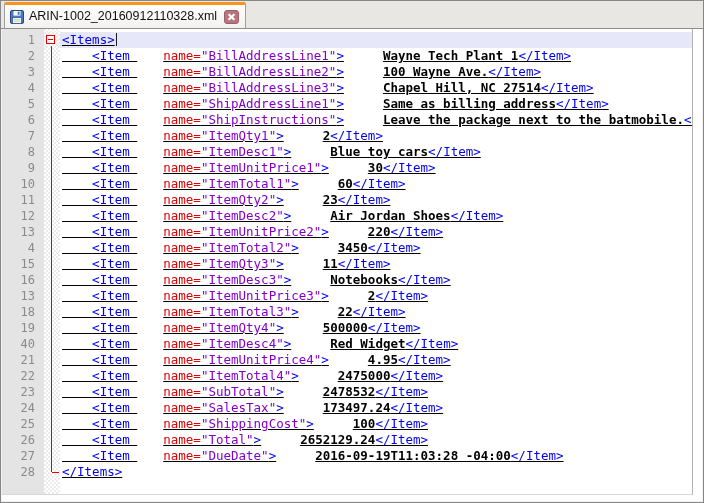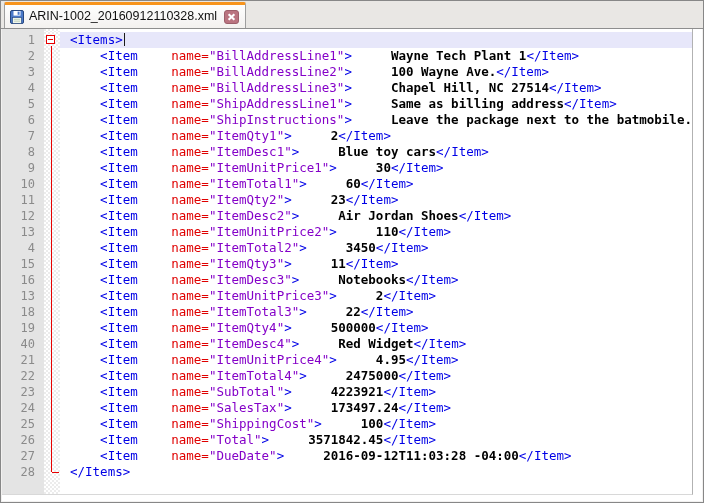--- a/index.html
+++ b/index.html
@@ -78,22 +78,23 @@
   .f-end::before{content:'';position:absolute;left:7px;top:0;height:8px;width:1px;background:var(--fold,#e80000);}
   .f-end::after{content:'';position:absolute;left:8px;top:8px;width:7px;height:1px;background:var(--fold,#e80000);}
   .fbox{
     position:absolute;left:2px;top:3px;width:9px;height:9px;
     background:#fff;border:1px solid var(--fold,#e80000);
   }
   .fminus{position:absolute;left:1px;right:1px;top:3px;height:1px;background:var(--fold,#e80000);}
   .code{
     flex:1 1 auto;
     white-space:pre;
-    padding-left:10px;
+    padding-left:2px;
     color:#000;
+    text-decoration:underline;
   }
   .current .code{background:var(--hl,#e7e7fa);}
   .tag{color:var(--tag,#0000e6);}
   .attr{color:var(--attr,#e00000);margin-left:26px;}
   .str{color:var(--str,#8400c8);}
   .txt{color:var(--txt,#000000);font-weight:700;margin-left:39px;}
   .caret{
     display:inline-block;width:1px;height:13px;background:#1a1a1a;
     vertical-align:-2px;margin-left:1px;
   }
@@ -179,21 +180,21 @@
           <div class="ln">11</div>
           <div class="fold f-mid"></div>
           <div class="code"><span>    </span><span class="tag">&lt;Item </span><span class="attr">name=</span><span class="str">"ItemQty2"</span><span class="tag">&gt;</span><span class="txt">23</span><span class="tag">&lt;/Item&gt;</span></div>
         </div><div class="row">
           <div class="ln">12</div>
           <div class="fold f-mid"></div>
           <div class="code"><span>    </span><span class="tag">&lt;Item </span><span class="attr">name=</span><span class="str">"ItemDesc2"</span><span class="tag">&gt;</span><span class="txt">Air Jordan Shoes</span><span class="tag">&lt;/Item&gt;</span></div>
         </div><div class="row">
           <div class="ln">13</div>
           <div class="fold f-mid"></div>
-          <div class="code"><span>    </span><span class="tag">&lt;Item </span><span class="attr">name=</span><span class="str">"ItemUnitPrice2"</span><span class="tag">&gt;</span><span class="txt">110</span><span class="tag">&lt;/Item&gt;</span></div>
+          <div class="code"><span>    </span><span class="tag">&lt;Item </span><span class="attr">name=</span><span class="str">"ItemUnitPrice2"</span><span class="tag">&gt;</span><span class="txt">220</span><span class="tag">&lt;/Item&gt;</span></div>
         </div><div class="row">
           <div class="ln">4</div>
           <div class="fold f-mid"></div>
           <div class="code"><span>    </span><span class="tag">&lt;Item </span><span class="attr">name=</span><span class="str">"ItemTotal2"</span><span class="tag">&gt;</span><span class="txt">3450</span><span class="tag">&lt;/Item&gt;</span></div>
         </div><div class="row">
           <div class="ln">15</div>
           <div class="fold f-mid"></div>
           <div class="code"><span>    </span><span class="tag">&lt;Item </span><span class="attr">name=</span><span class="str">"ItemQty3"</span><span class="tag">&gt;</span><span class="txt">11</span><span class="tag">&lt;/Item&gt;</span></div>
         </div><div class="row">
           <div class="ln">16</div>
@@ -219,37 +220,37 @@
           <div class="ln">21</div>
           <div class="fold f-mid"></div>
           <div class="code"><span>    </span><span class="tag">&lt;Item </span><span class="attr">name=</span><span class="str">"ItemUnitPrice4"</span><span class="tag">&gt;</span><span class="txt">4.95</span><span class="tag">&lt;/Item&gt;</span></div>
         </div><div class="row">
           <div class="ln">22</div>
           <div class="fold f-mid"></div>
           <div class="code"><span>    </span><span class="tag">&lt;Item </span><span class="attr">name=</span><span class="str">"ItemTotal4"</span><span class="tag">&gt;</span><span class="txt">2475000</span><span class="tag">&lt;/Item&gt;</span></div>
         </div><div class="row">
           <div class="ln">23</div>
           <div class="fold f-mid"></div>
-          <div class="code"><span>    </span><span class="tag">&lt;Item </span><span class="attr">name=</span><span class="str">"SubTotal"</span><span class="tag">&gt;</span><span class="txt">4223921</span><span class="tag">&lt;/Item&gt;</span></div>
+          <div class="code"><span>    </span><span class="tag">&lt;Item </span><span class="attr">name=</span><span class="str">"SubTotal"</span><span class="tag">&gt;</span><span class="txt">2478532</span><span class="tag">&lt;/Item&gt;</span></div>
         </div><div class="row">
           <div class="ln">24</div>
           <div class="fold f-mid"></div>
           <div class="code"><span>    </span><span class="tag">&lt;Item </span><span class="attr">name=</span><span class="str">"SalesTax"</span><span class="tag">&gt;</span><span class="txt">173497.24</span><span class="tag">&lt;/Item&gt;</span></div>
         </div><div class="row">
           <div class="ln">25</div>
           <div class="fold f-mid"></div>
           <div class="code"><span>    </span><span class="tag">&lt;Item </span><span class="attr">name=</span><span class="str">"ShippingCost"</span><span class="tag">&gt;</span><span class="txt">100</span><span class="tag">&lt;/Item&gt;</span></div>
         </div><div class="row">
           <div class="ln">26</div>
           <div class="fold f-mid"></div>
-          <div class="code"><span>    </span><span class="tag">&lt;Item </span><span class="attr">name=</span><span class="str">"Total"</span><span class="tag">&gt;</span><span class="txt">3571842.45</span><span class="tag">&lt;/Item&gt;</span></div>
+          <div class="code"><span>    </span><span class="tag">&lt;Item </span><span class="attr">name=</span><span class="str">"Total"</span><span class="tag">&gt;</span><span class="txt">2652129.24</span><span class="tag">&lt;/Item&gt;</span></div>
         </div><div class="row">
           <div class="ln">27</div>
           <div class="fold f-mid"></div>
-          <div class="code"><span>    </span><span class="tag">&lt;Item </span><span class="attr">name=</span><span class="str">"DueDate"</span><span class="tag">&gt;</span><span class="txt">2016-09-12T11:03:28 -04:00</span><span class="tag">&lt;/Item&gt;</span></div>
+          <div class="code"><span>    </span><span class="tag">&lt;Item </span><span class="attr">name=</span><span class="str">"DueDate"</span><span class="tag">&gt;</span><span class="txt">2016-09-19T11:03:28 -04:00</span><span class="tag">&lt;/Item&gt;</span></div>
         </div><div class="row">
           <div class="ln">28</div>
           <div class="fold f-end"></div>
           <div class="code"><span class="tag">&lt;/Items&gt;</span></div>
         </div><div class="row filler">
           <div class="ln"></div>
           <div class="fold"></div>
           <div class="code"></div>
         </div></div>
   </div>

